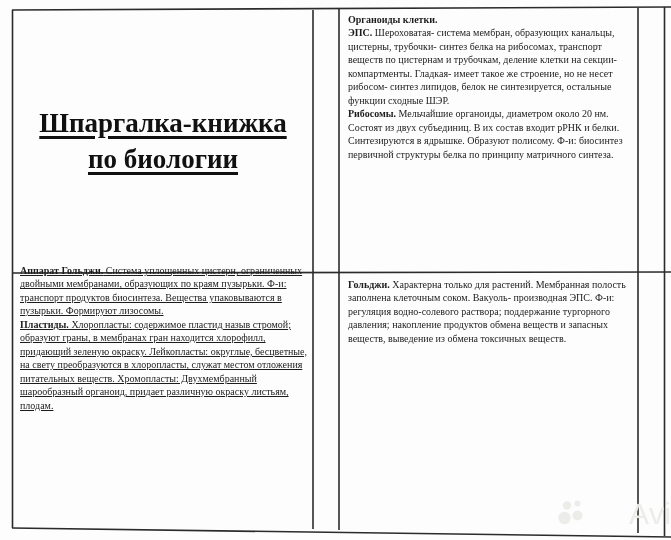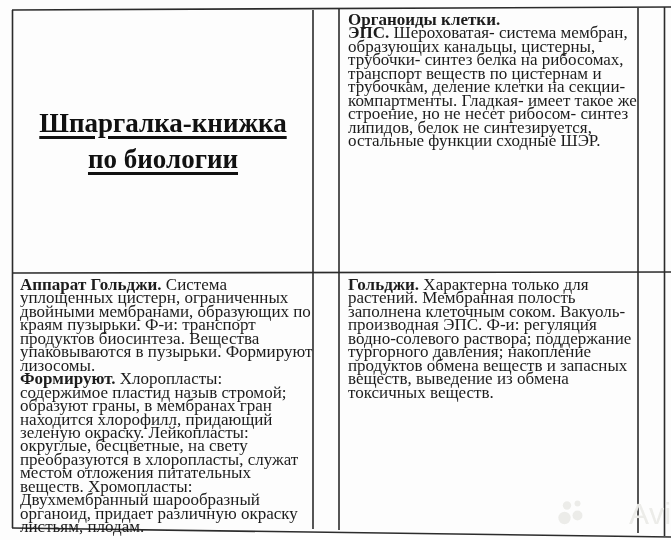--- a/index.html
+++ b/index.html
@@ -21,21 +21,21 @@
     width: 671px; height: 540px;
     z-index: 1;
   }
   .grid-lines line {
     stroke: #2b2b2b;
     stroke-width: 1.6;
   }
   .cell {
     position: absolute;
     z-index: 2;
-    font-size: 17px;
+    font-size: 10px;
     line-height: 13.45px;
     text-align: left;
   }
   .cell p {
     margin: 0;
     padding: 0;
   }
   .cell b {
     font-weight: bold;
   }
@@ -55,21 +55,21 @@
     font-size: 27px;
     line-height: 1.33;
     font-weight: bold;
     color: #111111;
     text-align: center;
     text-decoration: underline;
     text-decoration-thickness: 2.5px;
     text-underline-offset: 4px;
   }
   .cell-organoids { left: 348px; top: 13px;  width: 289px; }
-  .cell-golgi     { left: 20px;  top: 278px; width: 293px; }
+  .cell-golgi     { left: 20px;  top: 264px; width: 293px; text-decoration: underline; }
   .cell-vacuole   { left: 348px; top: 278px; width: 290px; }
 
   .watermark {
     position: absolute;
     left: 556px; top: 495px;
     height: 38px;
     display: flex;
     align-items: center;
     gap: 3px;
     z-index: 3;
@@ -107,25 +107,26 @@
   <line x1="664.5" y1="7" x2="664.5" y2="536"></line>
 </svg>
 
 <div class="title-cell">
   <h1>Шпаргалка-книжка по биологии</h1>
 </div>
 
 <div class="cell cell-organoids">
     <p><b>Органоиды клетки.</b></p>
     <p><b>ЭПС.</b> Шероховатая- система мембран, образующих канальцы, цистерны, трубочки- синтез белка на рибосомах, транспорт веществ по цистернам и трубочкам, деление клетки на секции- компартменты. Гладкая- имеет такое же строение, но не несет рибосом- синтез липидов, белок не синтезируется, остальные функции сходные ШЭР.</p>
+    <p><b>Рибосомы.</b> Мельчайшие органоиды, диаметром около 20 нм. Состоят из двух субъединиц. В их состав входит рРНК и белки. Синтезируются в ядрышке. Образуют полисому. Ф-и: биосинтез первичной структуры белка по принципу матричного синтеза.</p>
   </div>
 
 <div class="cell cell-golgi">
     <p><b>Аппарат Гольджи.</b> Система уплощенных цистерн, ограниченных двойными мембранами, образующих по краям пузырьки. Ф-и: транспорт продуктов биосинтеза. Вещества упаковываются в пузырьки. Формируют лизосомы.</p>
-    <p><b>Формируют.</b> Хлоропласты: содержимое пластид назыв стромой; образуют граны, в мембранах гран находится хлорофилл, придающий зеленую окраску. Лейкопласты: округлые, бесцветные, на свету преобразуются в хлоропласты, служат местом отложения питательных веществ. Хромопласты: Двухмембранный шарообразный органоид, придает различную окраску листьям, плодам.</p>
+    <p><b>Пластиды.</b> Хлоропласты: содержимое пластид назыв стромой; образуют граны, в мембранах гран находится хлорофилл, придающий зеленую окраску. Лейкопласты: округлые, бесцветные, на свету преобразуются в хлоропласты, служат местом отложения питательных веществ. Хромопласты: Двухмембранный шарообразный органоид, придает различную окраску листьям, плодам.</p>
   </div>
 
 <div class="cell cell-vacuole">
     <p><b>Гольджи.</b> Характерна только для растений. Мембранная полость заполнена клеточным соком. Вакуоль- производная ЭПС. Ф-и: регуляция водно-солевого раствора; поддержание тургорного давления; накопление продуктов обмена веществ и запасных веществ, выведение из обмена токсичных веществ.</p>
   </div>
 
 <div class="watermark">
   <svg class="watermark-dots" viewBox="0 0 34 32" aria-hidden="true">
     <circle cx="11" cy="7.5" r="4.2"></circle>
     <circle cx="21.5" cy="5.5" r="3"></circle>

